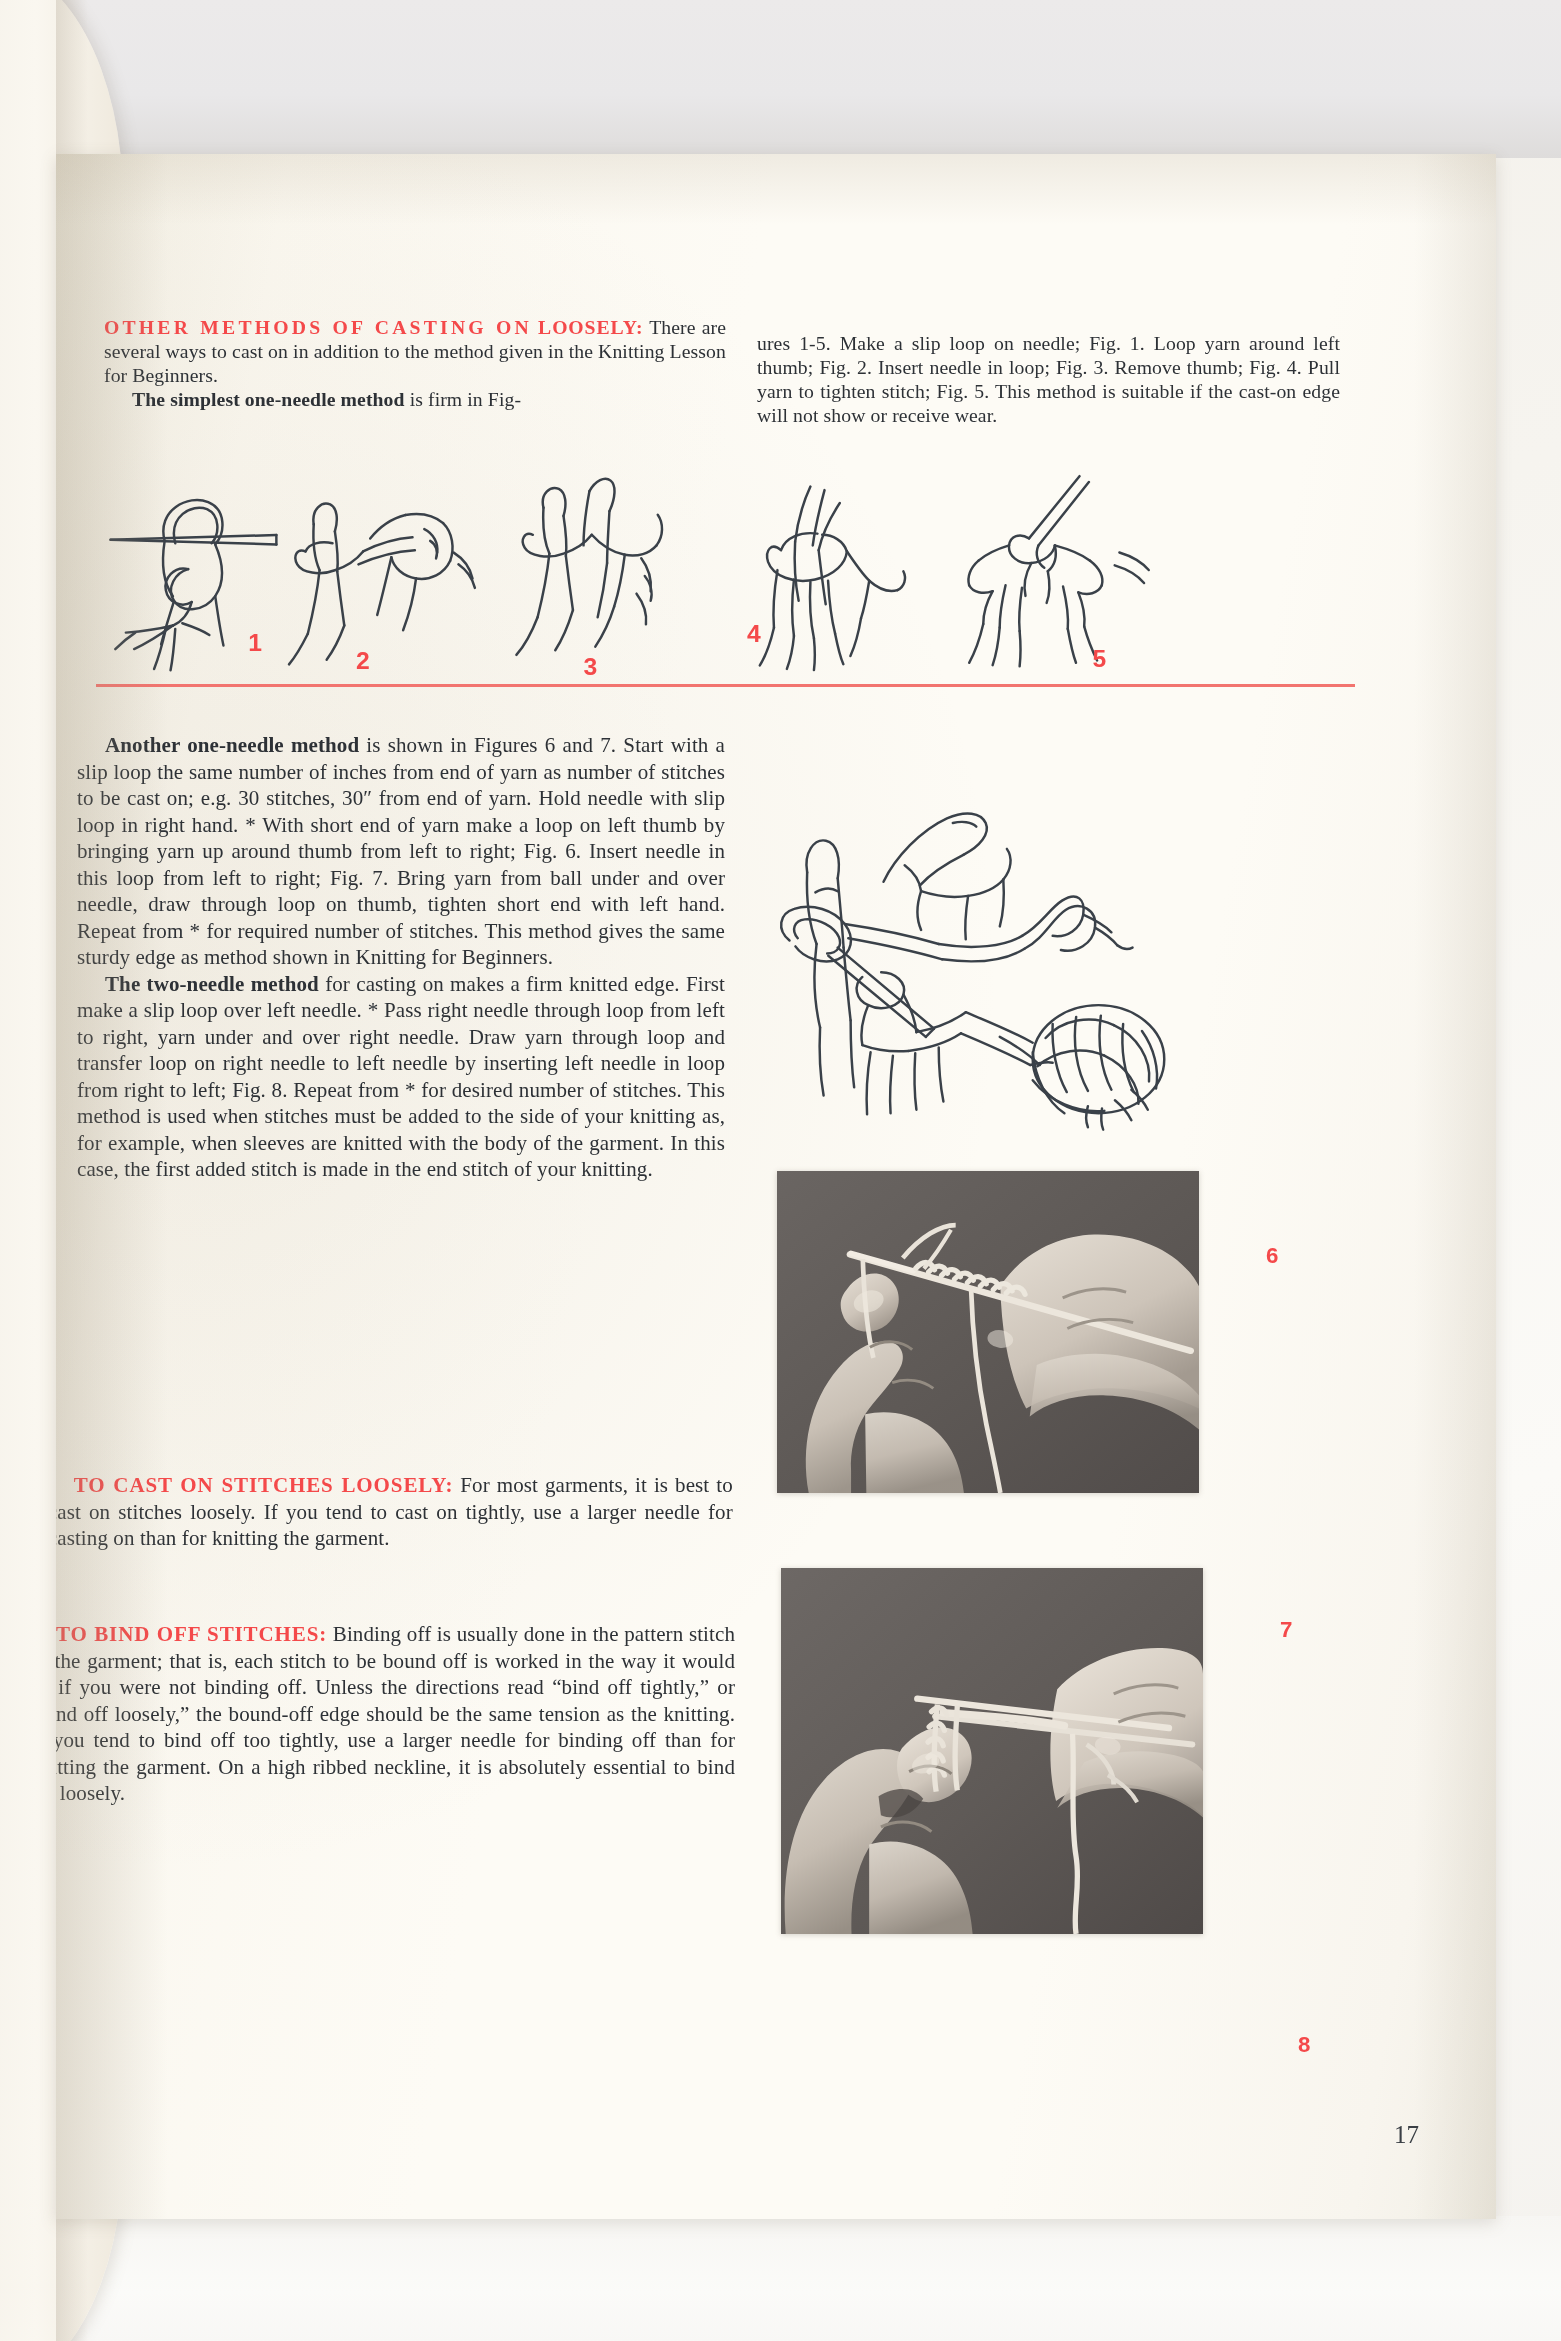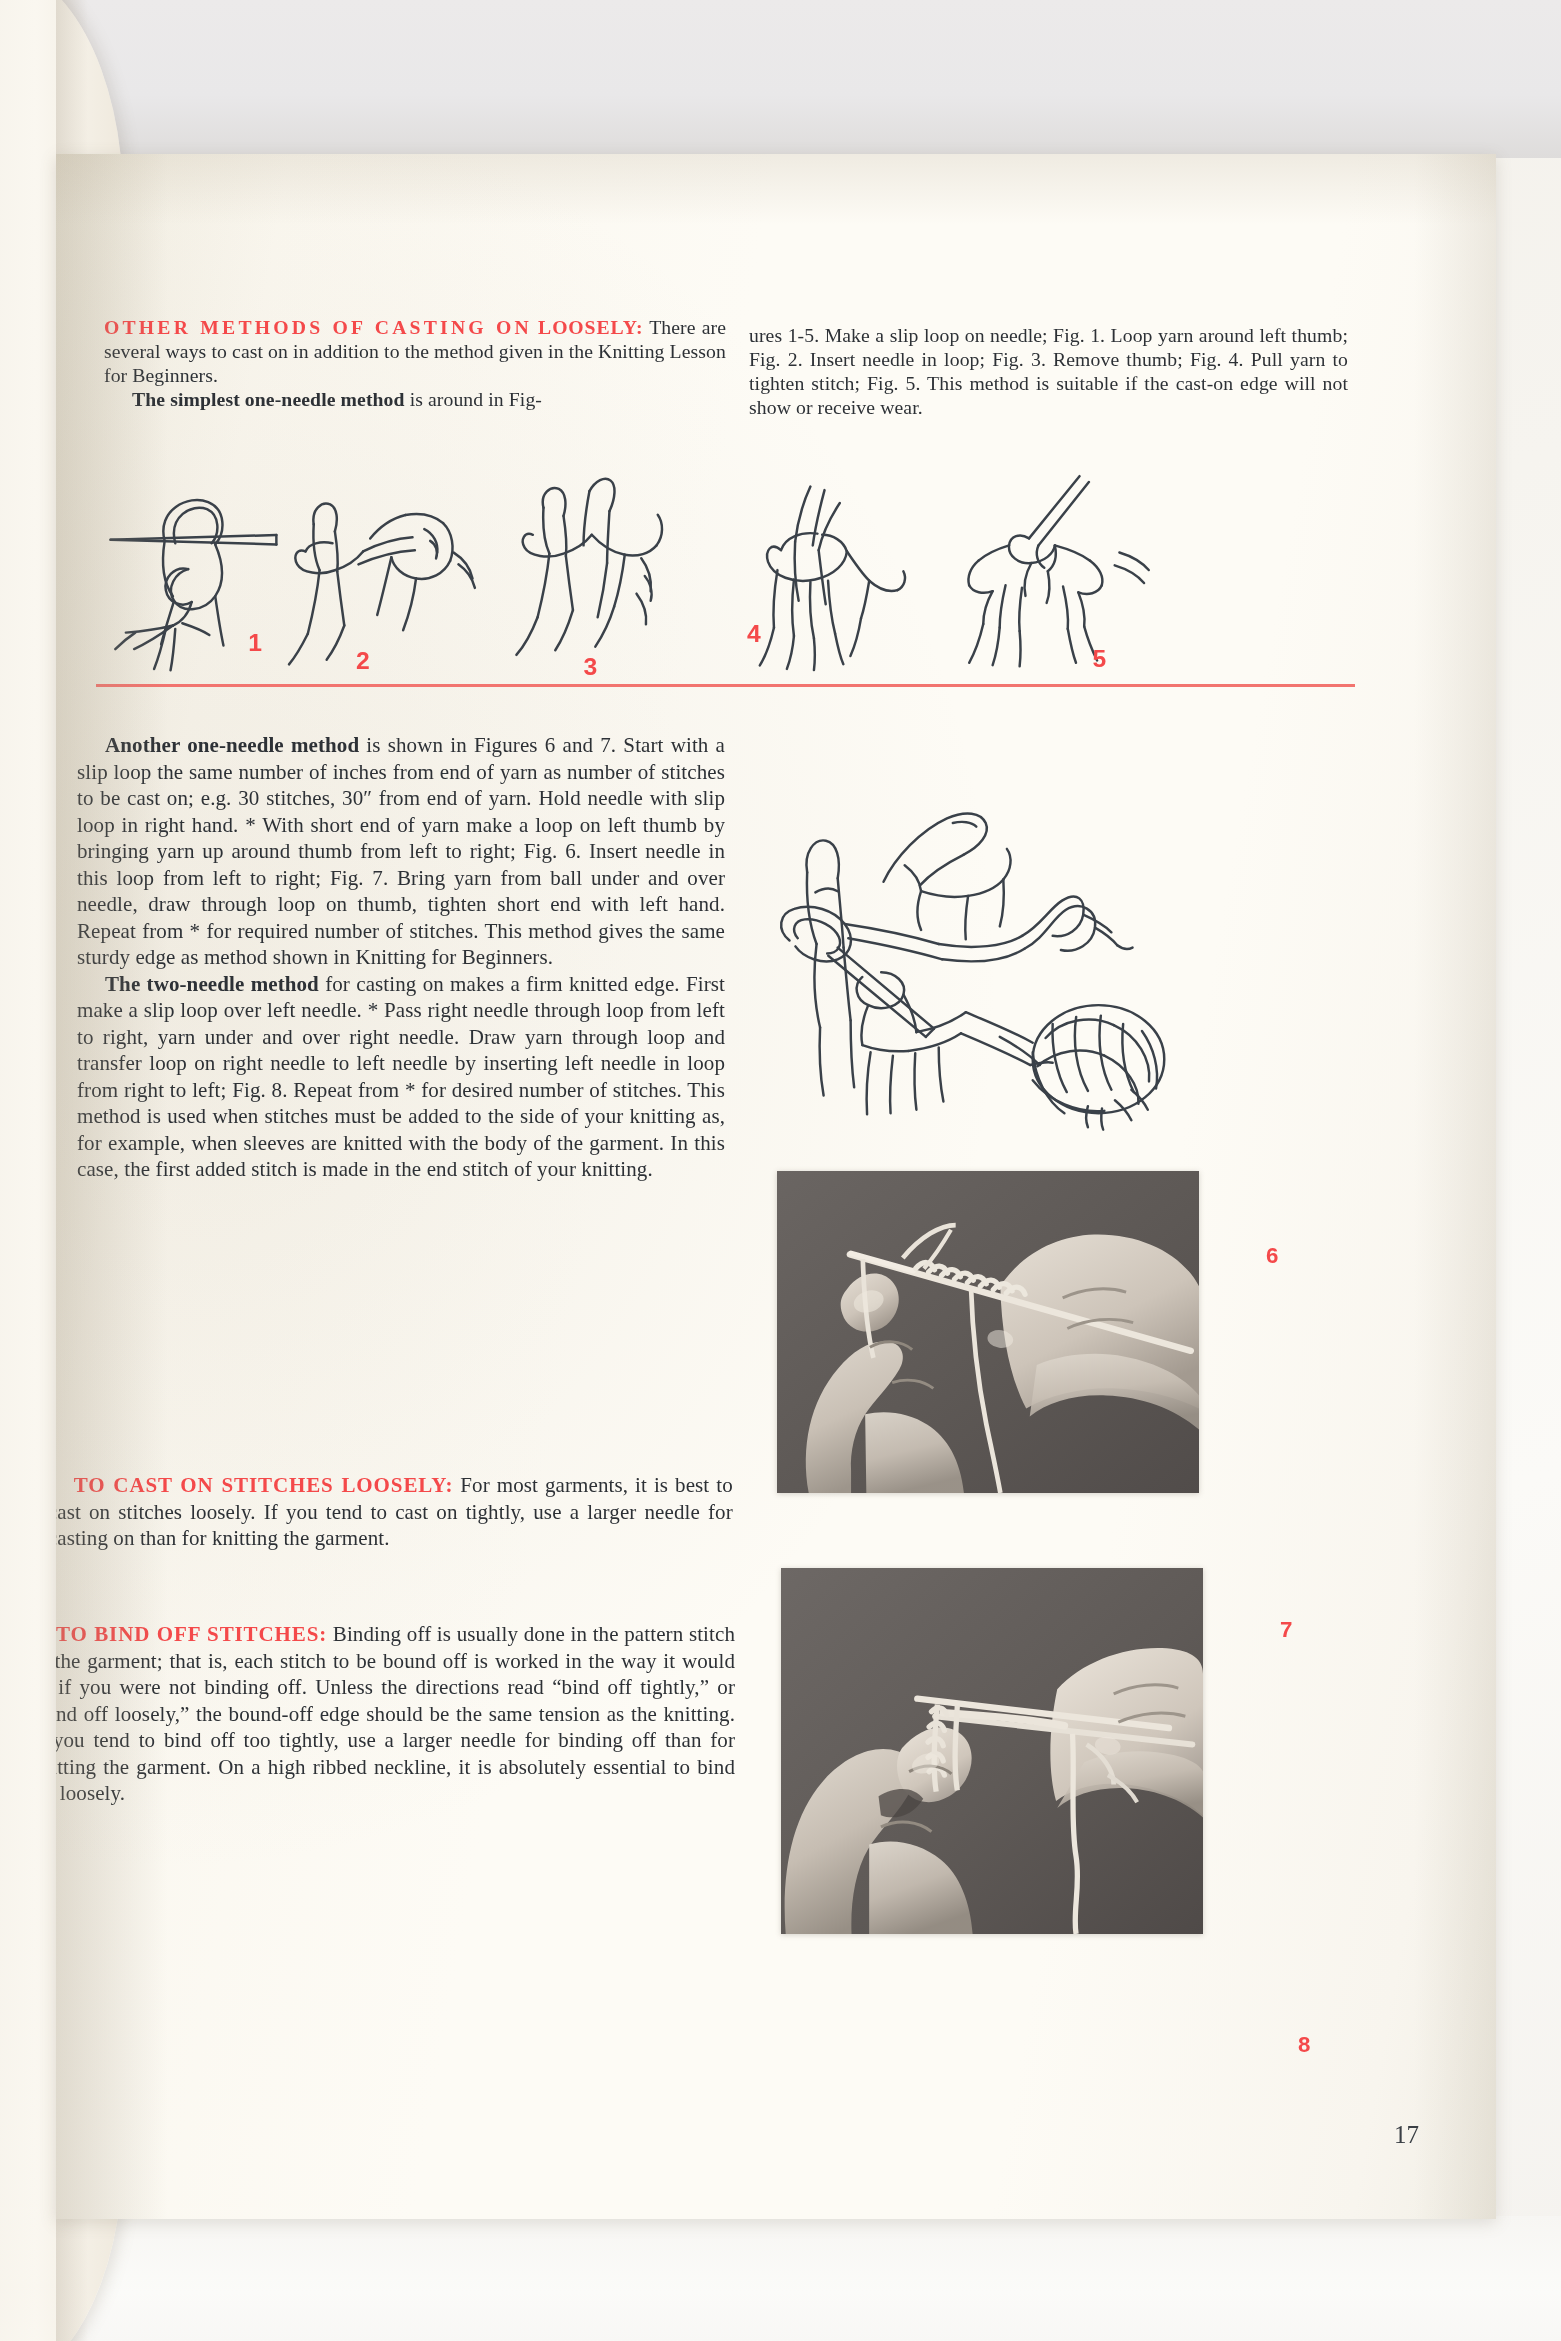--- a/index.html
+++ b/index.html
@@ -131,26 +131,26 @@
 
 <div id="page">
 
   <div class="tcol body-text small-body" style="left:48px;top:161px;width:622px;position:absolute;">
     <p style="margin:0;">
       <span class="head-red head-red-wide">OTHER METHODS OF CASTING ON</span>
       <span class="head-red">LOOSELY:</span>
       <span>There are several ways to cast on in addition to the method given in the Knitting Lesson for Beginners.</span>
     </p>
     <p style="margin:0;text-indent:28px;">
-      <span class="run-in">The simplest one-needle method</span><span> is around in Fig-</span>
+      <span class="run-in">The simplest one-needle method</span><span> is firm in Fig-</span>
     </p>
   </div>
 
   <div class="tcol body-text small-body" style="left:685px;top:161px;width:615px;position:absolute;">
-    <p style="margin:8px;">ures 1-5. Make a slip loop on needle; Fig. 1. Loop yarn around left thumb; Fig. 2. Insert needle in loop; Fig. 3. Remove thumb; Fig. 4. Pull yarn to tighten stitch; Fig. 5. This method is suitable if the cast-on edge will not show or receive wear.</p>
+    <p style="margin:16px;">ures 1-5. Make a slip loop on needle; Fig. 1. Loop yarn around left thumb; Fig. 2. Insert needle in loop; Fig. 3. Remove thumb; Fig. 4. Pull yarn to tighten stitch; Fig. 5. This method is suitable if the cast-on edge will not show or receive wear.</p>
   </div>
 
   <div style="position:absolute;left:44px;top:316px;width:1258px;height:213px;">
 
     <svg class="lineart fig-illus" style="left:0px;top:4.7px;" width="194" height="200" viewBox="0 0 330 340">
       <path d="M18 110 L300 102"></path>
       <path d="M18 110 L300 118"></path>
       <path d="M300 102 L300 118"></path>
       <path d="M110 112 C96 60 150 32 184 46 C214 58 214 98 196 118"></path>
       <path d="M128 116 C116 70 156 48 182 58 C204 68 204 100 190 116"></path>

